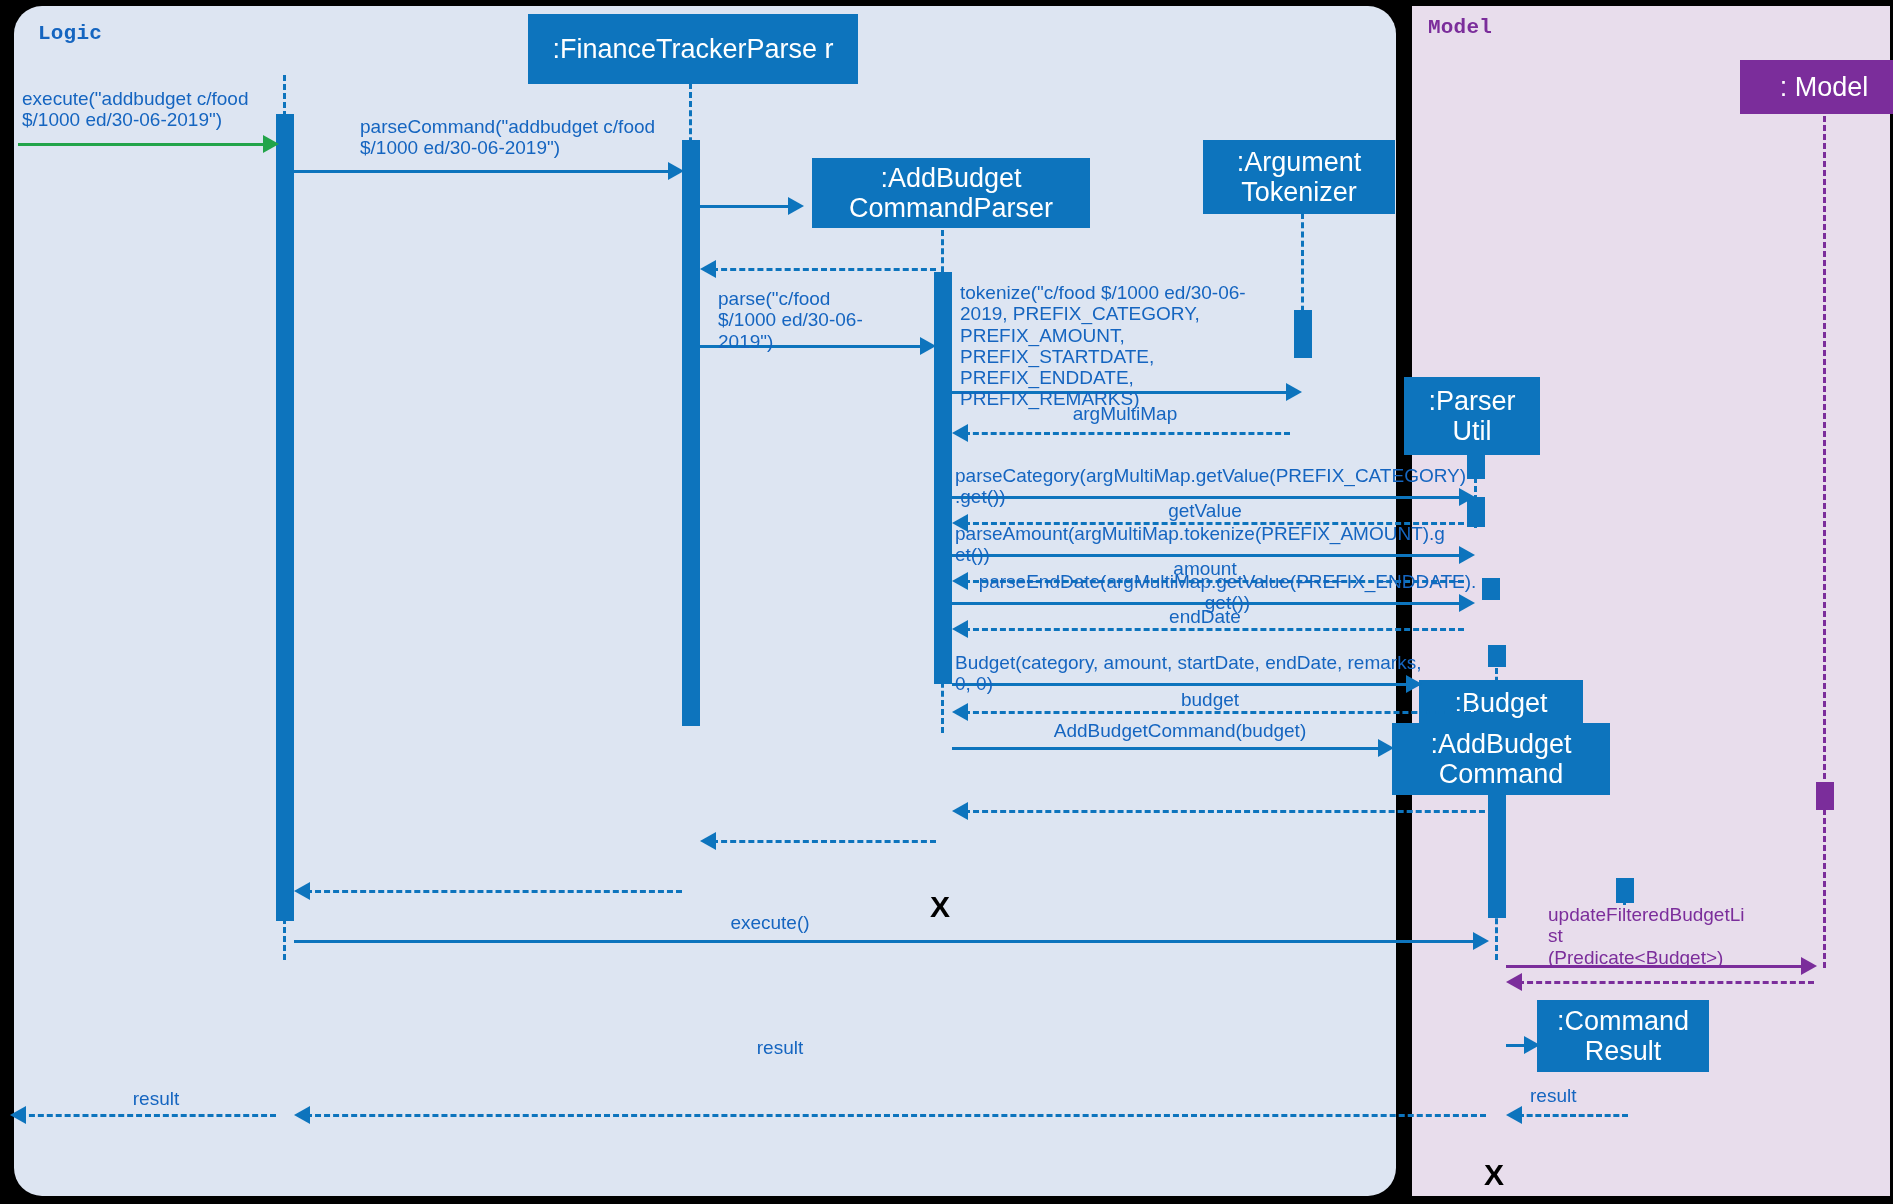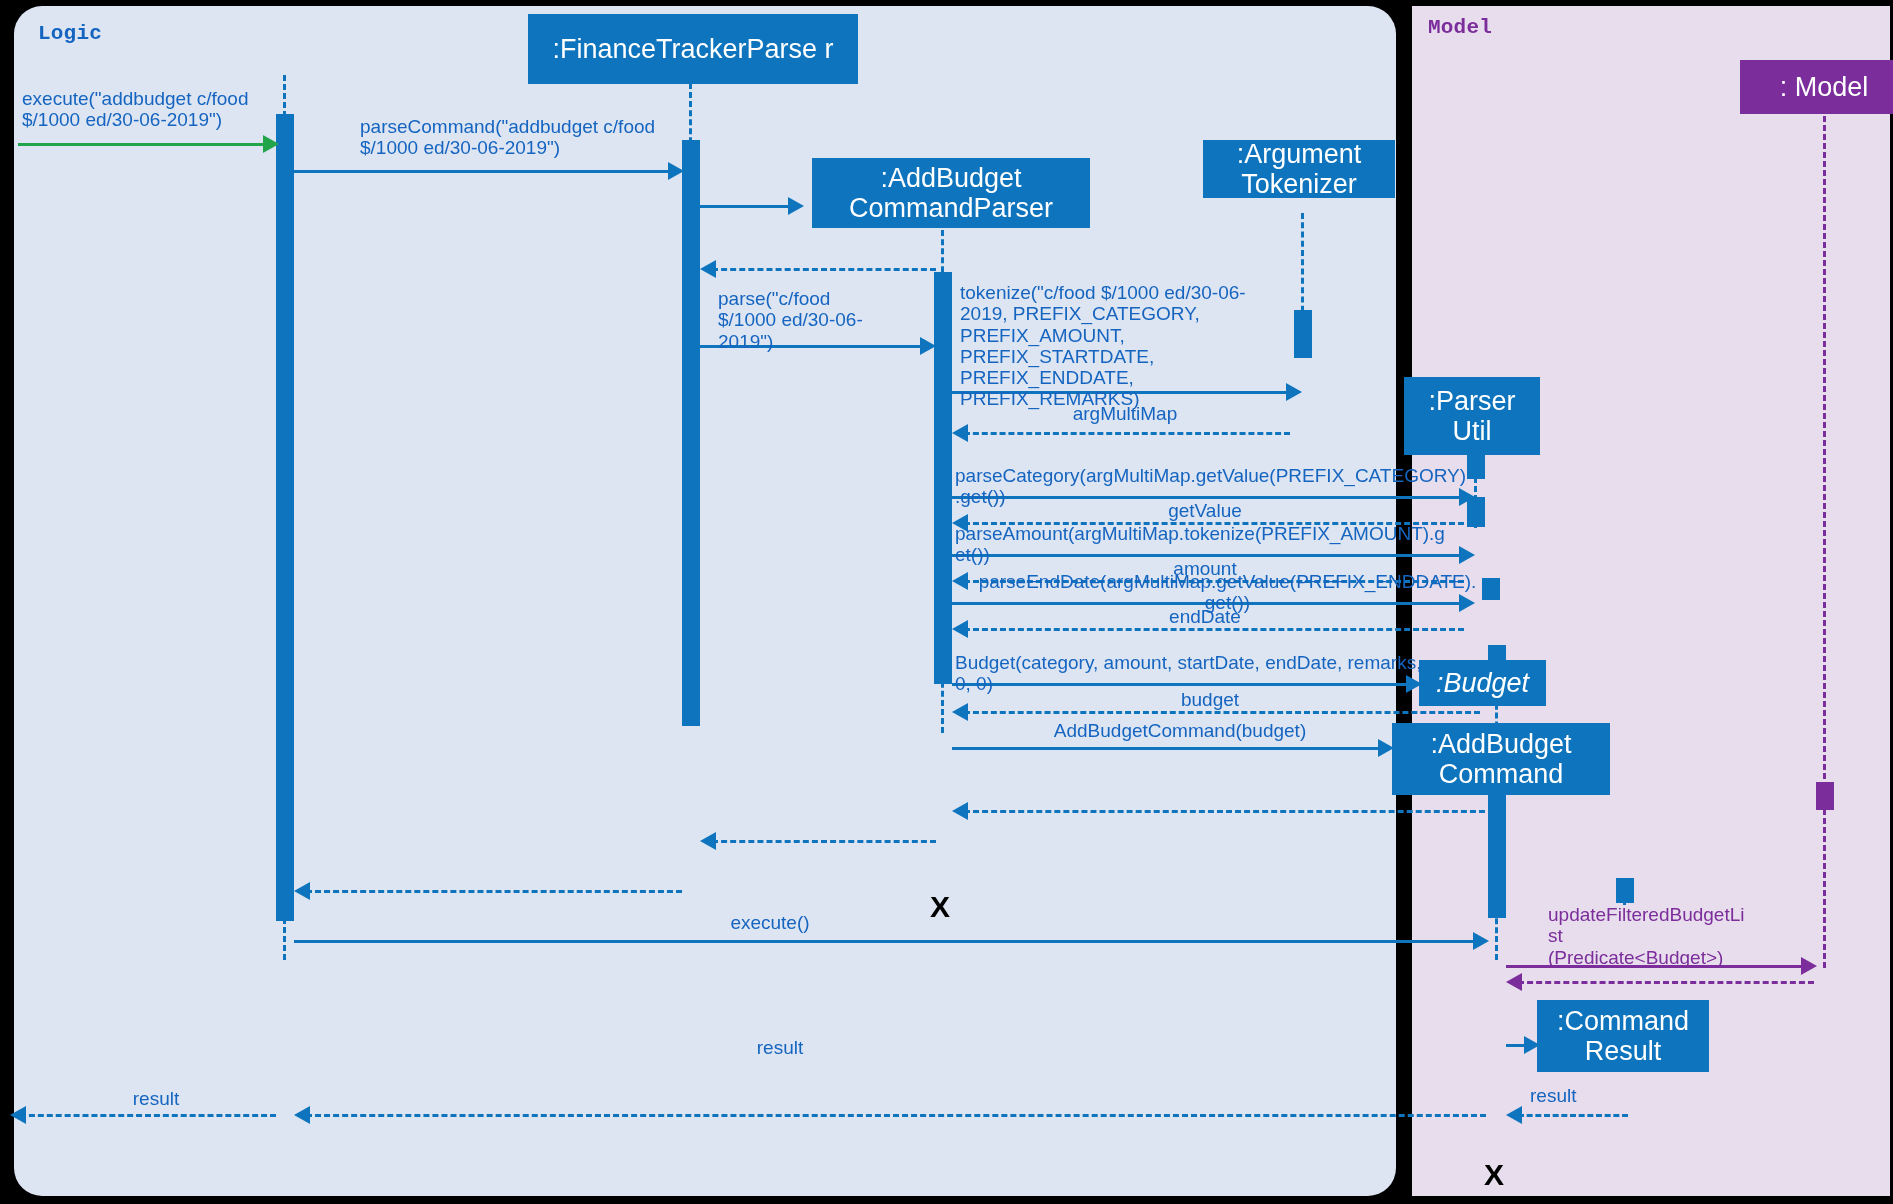--- a/index.html
+++ b/index.html
@@ -82,27 +82,27 @@
   <div class="act" style="left:1616px;top:878px;width:18px;height:25px;"></div>
   <div class="act purple" style="left:1816px;top:782px;width:18px;height:28px;"></div>
 
 
   <div class="obj blue" style="left:528px;top:14px;width:330px;height:70px;flex-direction:column;">:FinanceTrackerParse
 r</div>
 
   <div class="obj blue" style="left:812px;top:158px;width:278px;height:70px;">:AddBudget
 CommandParser</div>
 
-  <div class="obj blue" style="left:1203px;top:140px;width:192px;height:58px;">:Argument
+  <div class="obj blue" style="left:1203px;top:140px;width:192px;height:74px;">:Argument
 Tokenizer</div>
 
   <div class="obj blue" style="left:1404px;top:377px;width:136px;height:78px;">:Parser
 Util</div>
 
-  <div class="obj blue" style="left:1419px;top:660px;width:127px;height:46px;font-style:italic;">:Budget</div>
+  <div class="obj blue" style="left:1419px;top:680px;width:164px;height:46px;">:Budget</div>
 
   <div class="obj blue" style="left:1392px;top:723px;width:218px;height:72px;">:AddBudget
 Command</div>
 
   <div class="obj blue" style="left:1537px;top:1000px;width:172px;height:72px;">:Command
 Result</div>
 
   <div class="obj purple" style="left:1740px;top:60px;width:168px;height:54px;">: Model</div>
 
   <div class="arrow green" style="left:18px;top:143px;width:248px;"></div>

